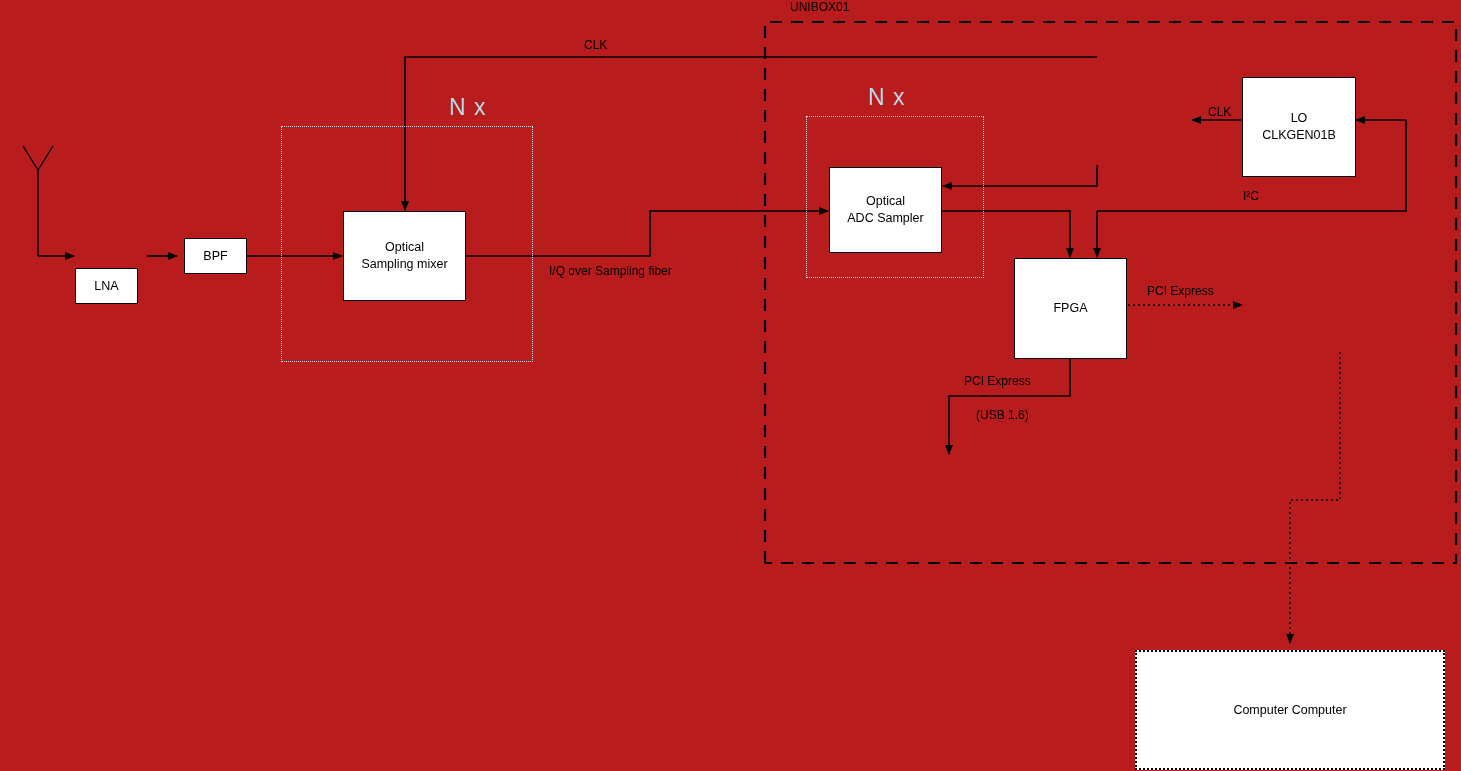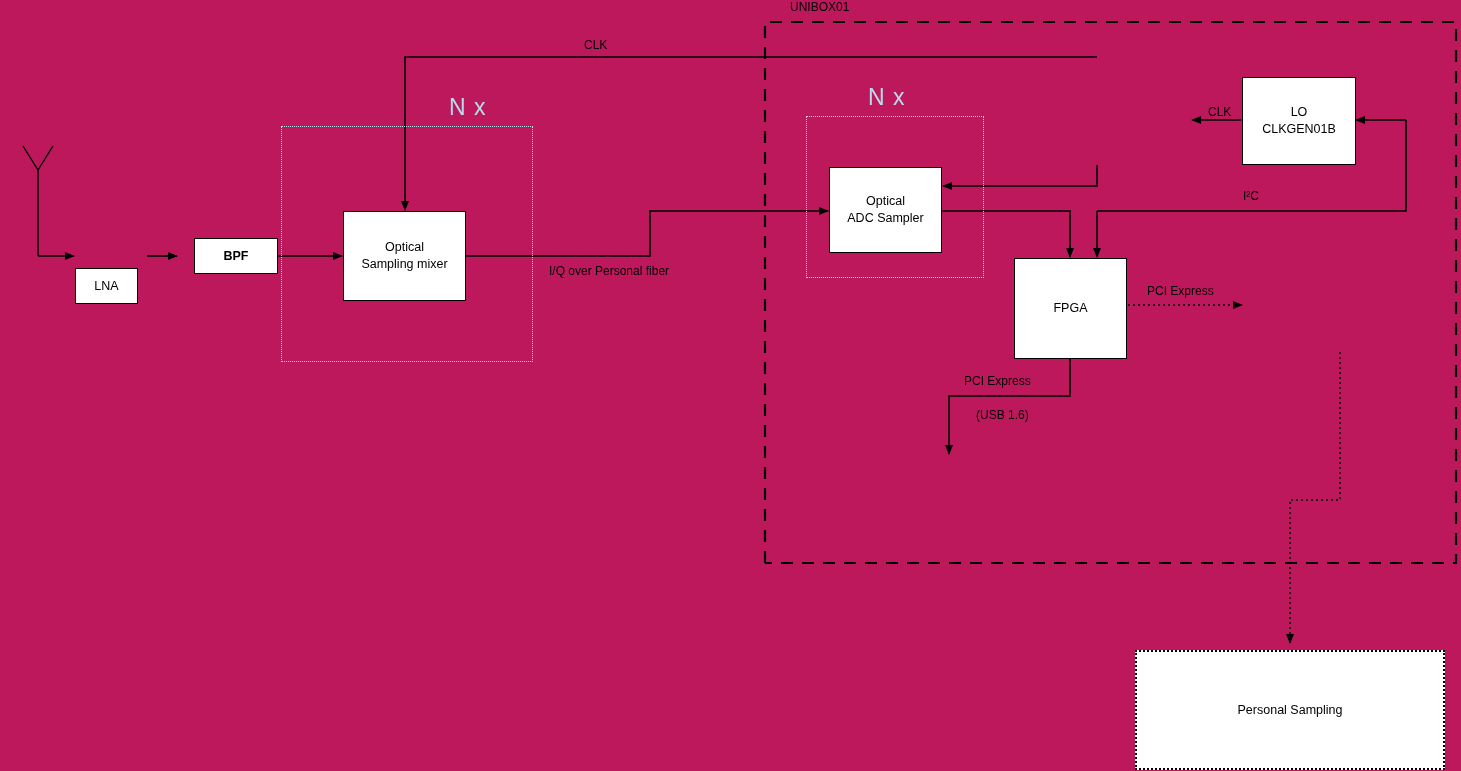--- a/index.html
+++ b/index.html
@@ -4,21 +4,21 @@
 <style>
   html, body {
     margin: 0;
     padding: 0;
     background: #ffffff;
   }
   #stage {
     position: relative;
     width: 1461px;
     height: 771px;
-    background: #be185d;
+    background: #b91c1c;
     font-family: "Liberation Sans", sans-serif;
     color: #000000;
     overflow: hidden;
   }
   svg.layer {
     position: absolute;
     left: 0;
     top: 0;
     width: 1461px;
     height: 771px;
@@ -121,45 +121,45 @@
   </svg>
 
   <div class="nx-group" style="left:281px; top:126px; width:250px; height:234px;"></div>
   <div class="nx-label" style="left:449px; top:94px;">N x</div>
 
   <div class="nx-group" style="left:806px; top:116px; width:176px; height:160px;"></div>
   <div class="nx-label" style="left:868px; top:84px;">N x</div>
 
   <div class="node" style="left:75px; top:254px; width:63px; height:36px;margin-top:14px;">LNA</div>
 
-  <div class="node" style="left:194px; top:238px; width:84px; height:36px;font-weight:bold;">BPF</div>
+  <div class="node" style="left:184px; top:238px; width:63px; height:36px;">BPF</div>
 
   <div class="node" style="left:343px; top:211px; width:123px; height:90px;">Optical
 Sampling mixer</div>
 
   <div class="node" style="left:829px; top:167px; width:113px; height:86px;">Optical
 ADC Sampler</div>
 
 
-  <div class="node" style="left:1242px; top:77px; width:114px; height:88px;">LO
+  <div class="node" style="left:1242px; top:77px; width:114px; height:100px;">LO
 CLKGEN01B</div>
 
   <div class="node" style="left:1014px; top:258px; width:113px; height:101px;">FPGA</div>
 
 
 
-  <div class="node dotted" style="left:1135px; top:650px; width:310px; height:120px;">Personal Sampling</div>
+  <div class="node dotted" style="left:1135px; top:650px; width:310px; height:120px;">Computer Computer</div>
 
   <div class="label" style="left:584px; top:38px;">CLK</div>
 
   <div class="label" style="left:1208px; top:105px;">CLK</div>
 
   <div class="label" style="left:1243px; top:189px;">I²C</div>
 
-  <div class="label" style="left:549px; top:264px;">I/Q over Personal fiber</div>
+  <div class="label" style="left:549px; top:264px;">I/Q over Sampling fiber</div>
 
   <div class="label" style="left:1147px; top:284px;">PCI Express</div>
 
   <div class="label" style="left:964px; top:374px;">PCI Express</div>
 
   <div class="label" style="left:976px; top:408px;">(USB 1.6)</div>
 
 </div>
 
 </body></html>

